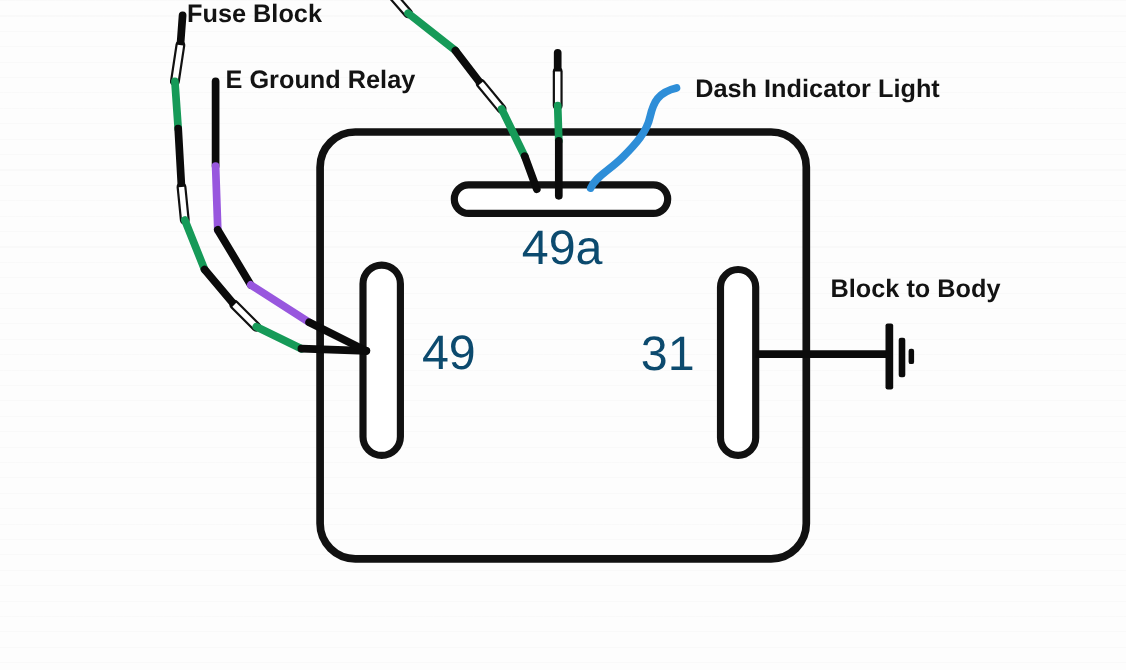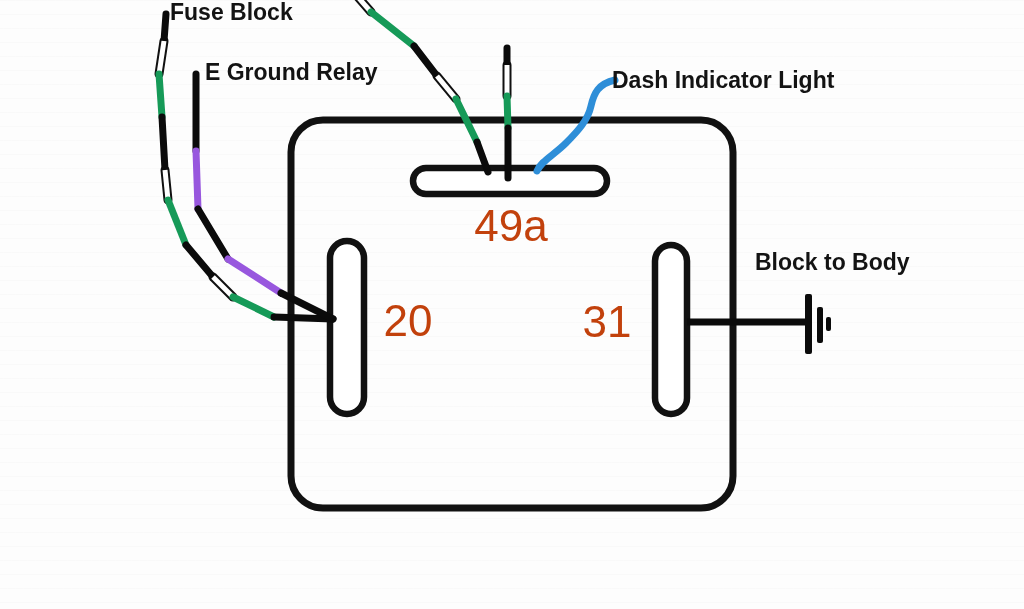--- a/index.html
+++ b/index.html
@@ -25,21 +25,21 @@
     font-weight:bold;
     font-size:23px;
     line-height:24px;
     color:#131313;
     white-space:nowrap;
   }
   .terminal-label{
     position:absolute;
     font-size:44px;
     line-height:44px;
-    color:#c2410c;
+    color:#0c4a6e;
     white-space:nowrap;
     transform:translate(-50%,-50%);
   }
 </style>
 </head>
 <body>
 
 <div class="stage">
   <svg class="canvas" width="1024" height="609" viewBox="0 0 1024 609">
       <rect x="291" y="120" width="442" height="388" rx="32" fill="none" stroke="#111111" stroke-width="7"></rect>
@@ -79,19 +79,19 @@
       <line x1="508" y1="128" x2="508" y2="178" stroke="#0b0b0b" stroke-width="7" stroke-linecap="round"></line>
       <path d="M 615 80 C 598 84 594 93 591 106 C 588 120 578 131 566 143 C 554 155 541 161 537 171" fill="none" stroke="#2e8ed8" stroke-width="7" stroke-linecap="round"></path>
       <line x1="687" y1="322" x2="806" y2="322" stroke="#0b0b0b" stroke-width="7"></line>
       <rect x="805" y="294" width="7" height="60" rx="2" fill="#0b0b0b"></rect>
       <rect x="817" y="307" width="6" height="36" rx="2" fill="#0b0b0b"></rect>
       <rect x="826" y="317" width="5" height="14" rx="2" fill="#0b0b0b"></rect>
     </svg>
   <div style="position:absolute;inset:0;">
       <div class="diagram-label" style="left: 170px; top: 0px;">Fuse Block</div>
       <div class="diagram-label" style="left: 205px; top: 60px;">E Ground Relay</div>
-      <div class="diagram-label" style="left: 612px; top: 68px;">Dash Indicator Light</div>
+      <div class="diagram-label" style="left: 632px; top: 68px;">Dash Indicator Light</div>
       <div class="diagram-label" style="left: 755px; top: 250px;">Block to Body</div>
       <div class="terminal-label" style="left: 511px; top: 226px;">49a</div>
-      <div class="terminal-label" style="left: 408px; top: 321px;">20</div>
+      <div class="terminal-label" style="left: 408px; top: 321px;">49</div>
       <div class="terminal-label" style="left: 607px; top: 322px;">31</div>
     </div>
 </div>
 
 </body></html>

